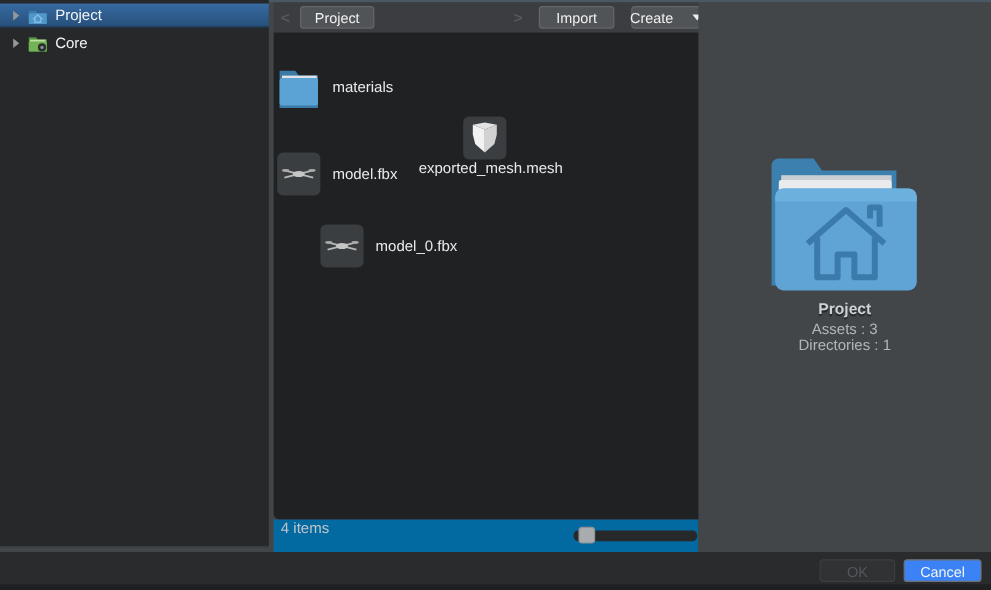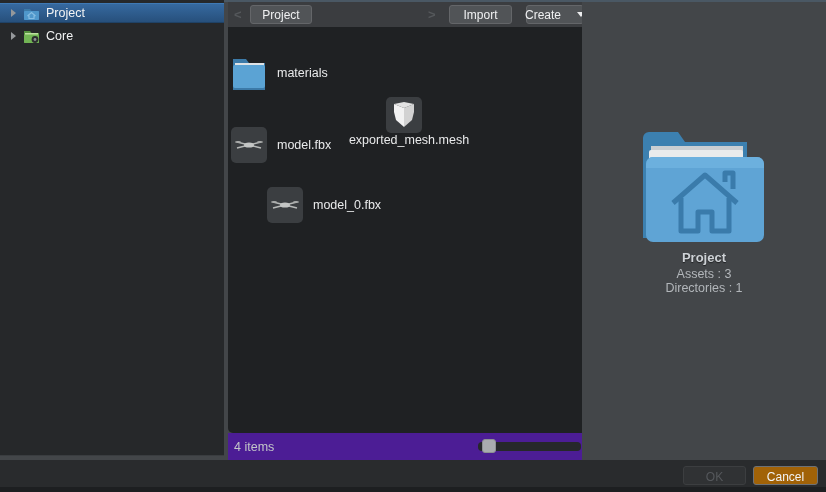--- a/index.html
+++ b/index.html
@@ -42,21 +42,21 @@
 
   .filelist { position:absolute; left:228px; top:27px; width:398px; height:406px;
     background:#1f2123; border-radius:0 0 5px 5px; }
   .file-row { position:absolute; left:3px; width:346px; height:40px; display:flex; align-items:center; cursor:default; }
   .thumb { width:36px; height:36px; border-radius:5px; background:#3b3e41;
     display:flex; align-items:center; justify-content:center; flex:none; }
   .thumb.flat { background:transparent; }
   .file-name { margin-left:10px; font-size:12.5px; color:#e9eaeb; }
 
   .statusbar { position:absolute; left:228px; top:433px; width:354px; height:27px;
-    background:#4c1d95; display:flex; align-items:center; }
+    background:#0369a1; display:flex; }
   .status-text { margin-left:6px; color:#c2c5c8; font-size:12.5px; }
   .slider { position:absolute; left:250px; top:9px; width:103px; height:9px;
     background:#26282a; border-radius:4px; cursor:pointer; }
   .slider-handle { position:absolute; left:4px; top:-3px; width:14px; height:14px;
     background:#a9acaf; border:1px solid #8e9194; border-radius:3px; cursor:grab; }
 
   
   .preview { position:absolute; left:582px; top:2px; width:244px; height:458px; background:#434649; }
   .big-folder { position:absolute; left:53px; top:122px; width:134px; height:122px; }
   .pv-name { position:absolute; top:248px; width:100%; text-align:center;
@@ -64,21 +64,21 @@
   .pv-line1 { position:absolute; top:265px; width:100%; text-align:center; color:#b2b6ba; font-size:12.5px; }
   .pv-line2 { position:absolute; top:279px; width:100%; text-align:center; color:#b2b6ba; font-size:12.5px; }
 
   
   .footer { position:absolute; left:0; top:460px; width:826px; height:32px;
     background:#292b2d; border-bottom:5px solid #1d1f21; }
   .f-btn { position:absolute; top:6px; height:19px; border-radius:3px; font-size:12px;
     display:flex; align-items:flex-end; justify-content:center; }
   .btn-ok { left:683px; width:63px; background:#303234; border:1px solid #3c3e40;
     color:#55585c; cursor:default; }
-  .btn-cancel { left:753px; width:65px; background:#a16207; border:1px solid #6e7175;
+  .btn-cancel { left:753px; width:65px; background:#3b82f6; border:1px solid #6e7175;
     color:#f2f3f5; cursor:pointer; }
 </style>
 </head>
 <body>
 
 <div class="topline"></div>
 
 <div class="sidebar">
   <div class="tree-row selected">
     <span class="expander"></span>

